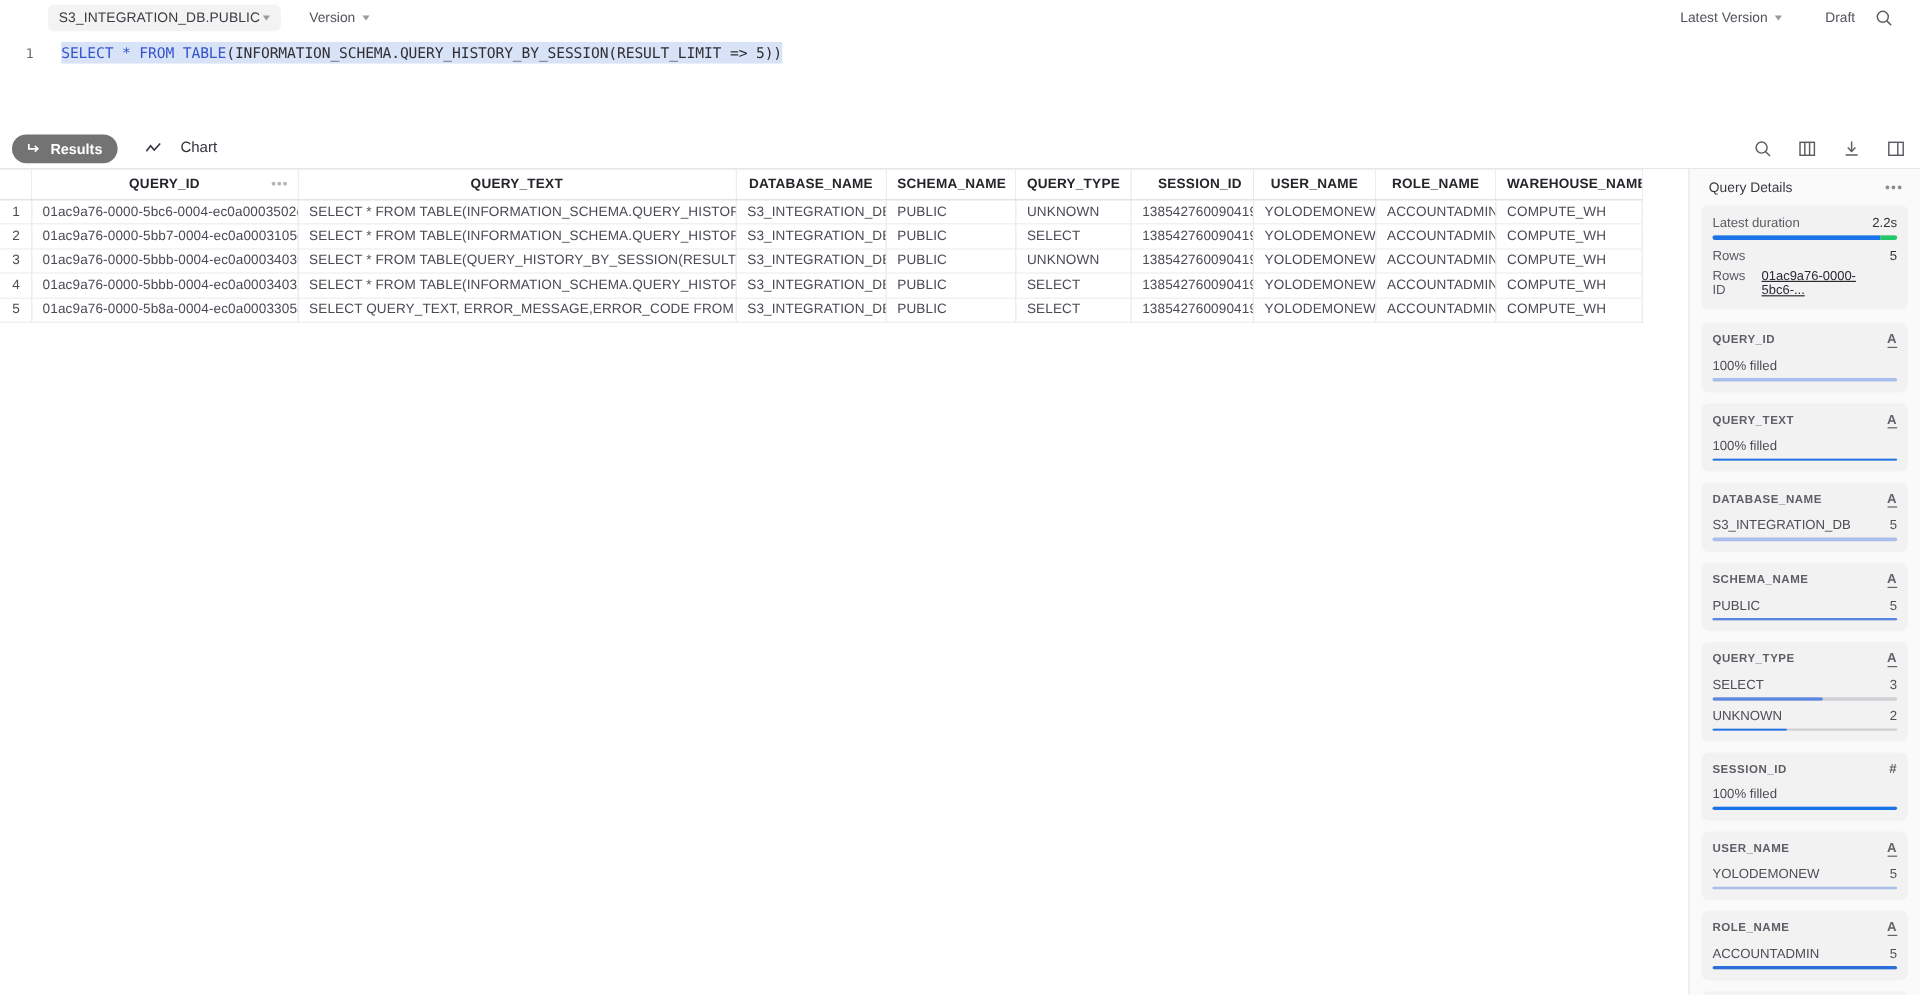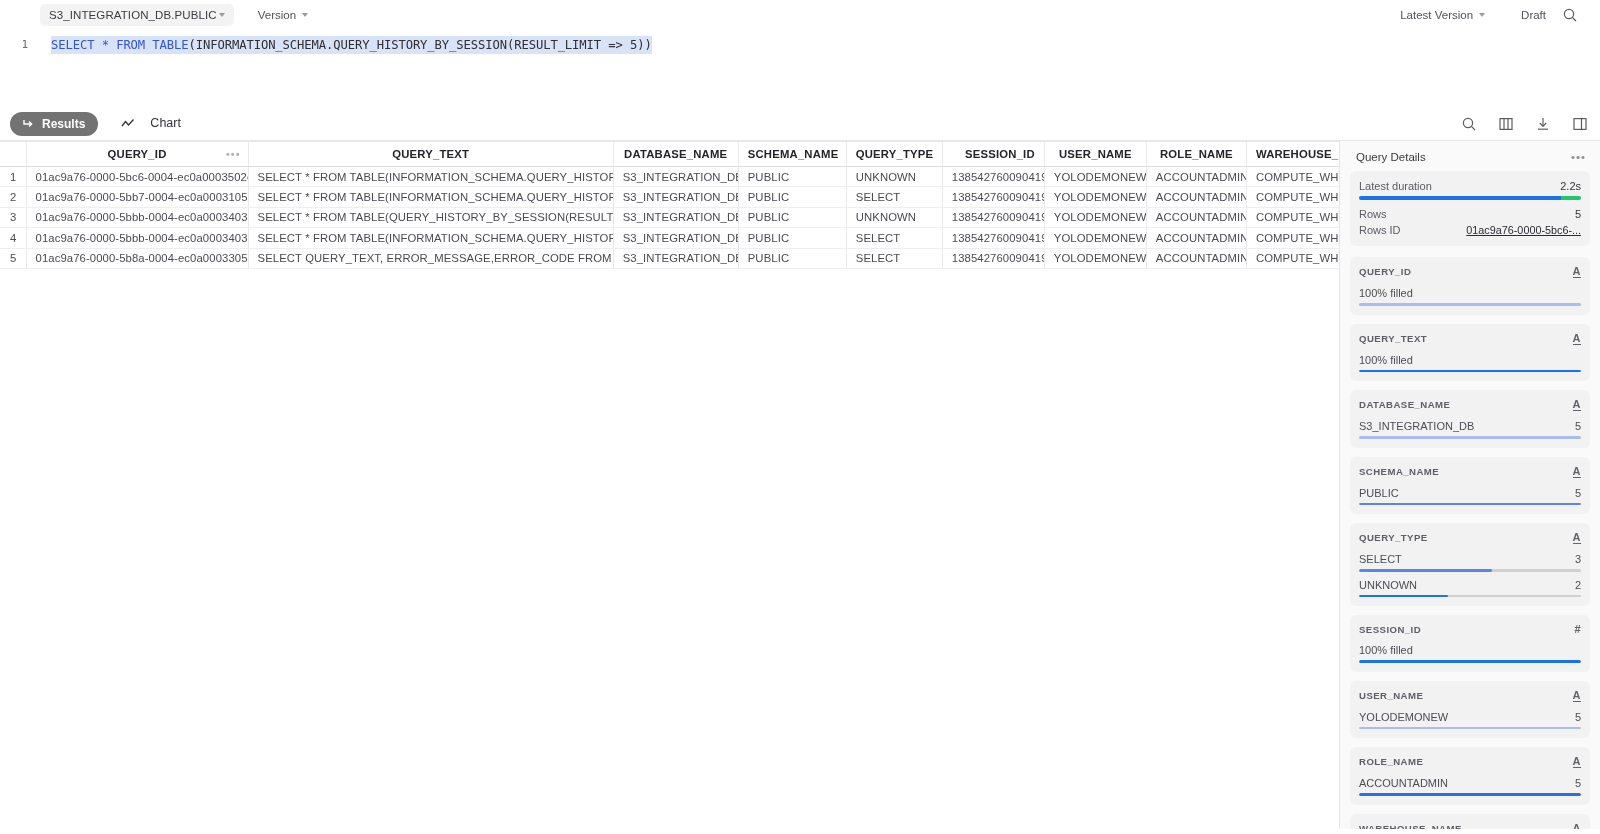--- a/index.html
+++ b/index.html
@@ -145,21 +145,21 @@
   }
   th.c-idx { border-bottom: 1px solid #dcdce0; }
   .num { text-align: right; }
   .colmenu {
     position: absolute; right: 7px; top: 50%; transform: translateY(-50%);
     color: #b4b4bb; font-size: 11px; letter-spacing: 1px; cursor: pointer;
   }
 
   
   .panel {
-    width: 261px;
+    width: 193px;
     background: #fafafa;
     border-left: 1px solid #e6e6e9;
     padding: 9px 10px 0 10px;
     overflow: hidden;
   }
   .panel-head {
     display: flex; align-items: center;
     font-size: 11.5px; color: #3b3b42;
     padding: 1px 4px 8px 6px;
   }

